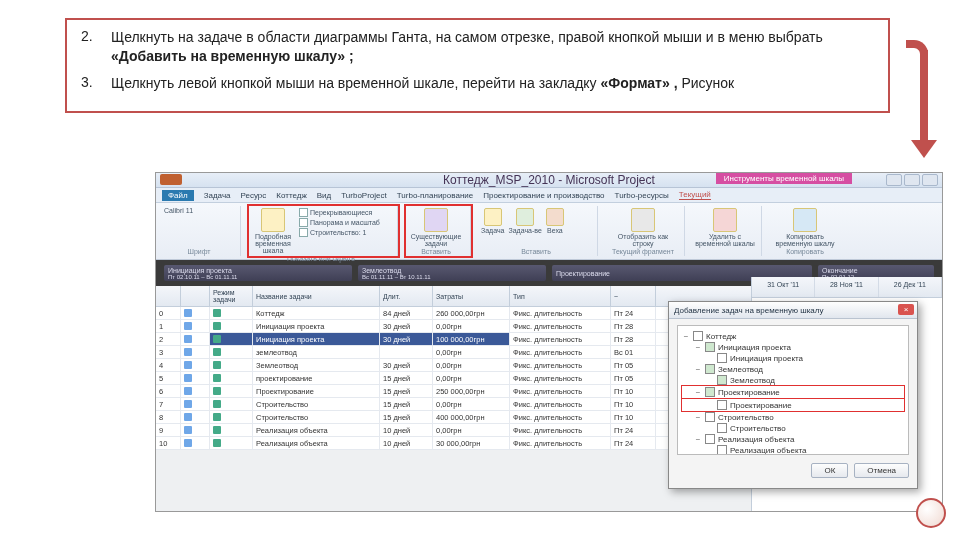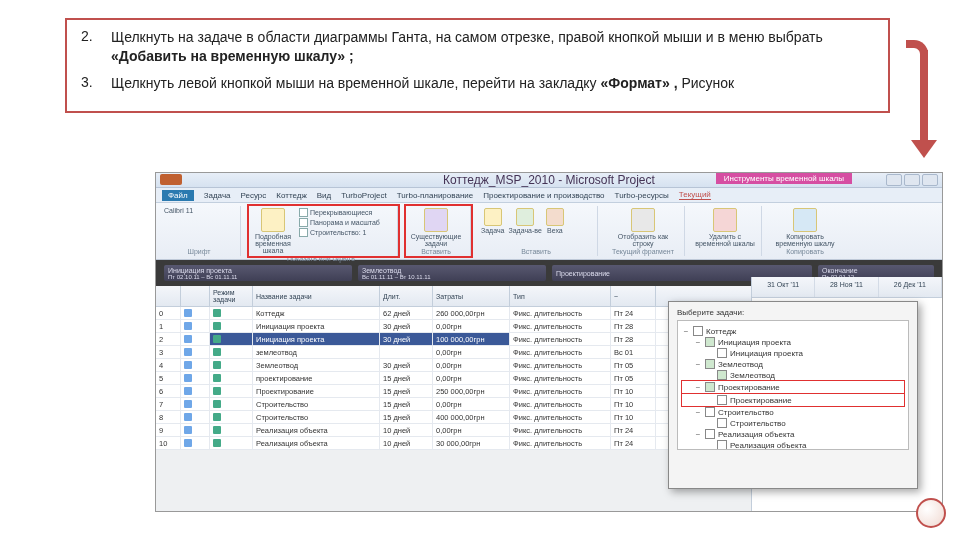--- a/index.html
+++ b/index.html
@@ -189,21 +189,21 @@
   <div class="grid" id="grid">
       <div class="row">
         <div class="cell w-id">0</div>
         <div class="cell w-inf">
           <div class="tiny-icon"></div>
         </div>
         <div class="cell w-mode">
           <div class="tiny-icon" style="background:#4a8"></div>
         </div>
         <div class="cell w-name">Коттедж</div>
-        <div class="cell w-dur">62 дней</div>
+        <div class="cell w-dur">84 дней</div>
         <div class="cell w-cost">260 000,00грн</div>
         <div class="cell w-type">Фикс. длительность</div>
         <div class="cell w-start">Пт 24</div>
       </div>
       <div class="row">
         <div class="cell w-id">1</div>
         <div class="cell w-inf">
           <div class="tiny-icon"></div>
         </div>
         <div class="cell w-mode">
@@ -345,22 +345,25 @@
 
   <div class="gantt">
     <div class="gantt-head">
       <span>31 Окт '11</span>
       <span>28 Ноя '11</span>
       <span>26 Дек '11</span>
     </div>
   </div>
 
   <div class="dialog">
+    <div class="dlg-title">
+      <span>Добавление задач на временную шкалу</span>
+      <div class="dlg-x">×</div>
+    </div>
     <div class="dlg-body">
-      <div style="margin-bottom:3px">Выберите задачи:</div>
       <div class="dlg-tree" id="tree">
           <div class="tree-row" style="padding-left: 0px;">
             <span class="pm">−</span>
             <span class="cbx"></span>
             <span>Коттедж</span>
           </div>
           <div class="tree-row" style="padding-left: 12px;">
             <span class="pm">−</span>
             <span class="cbx chk"></span>
             <span>Инициация проекта</span>
@@ -404,17 +407,21 @@
             <span class="pm">−</span>
             <span class="cbx"></span>
             <span>Реализация объекта</span>
           </div>
           <div class="tree-row" style="padding-left: 24px;">
             <span class="pm"></span>
             <span class="cbx"></span>
             <span>Реализация объекта</span>
           </div>
         </div>
+      <div class="dlg-btns">
+        <div class="dlg-btn">ОК</div>
+        <div class="dlg-btn">Отмена</div>
+      </div>
     </div>
   </div>
 </div>
 
 <div class="badge"></div>
 
 </body></html>

